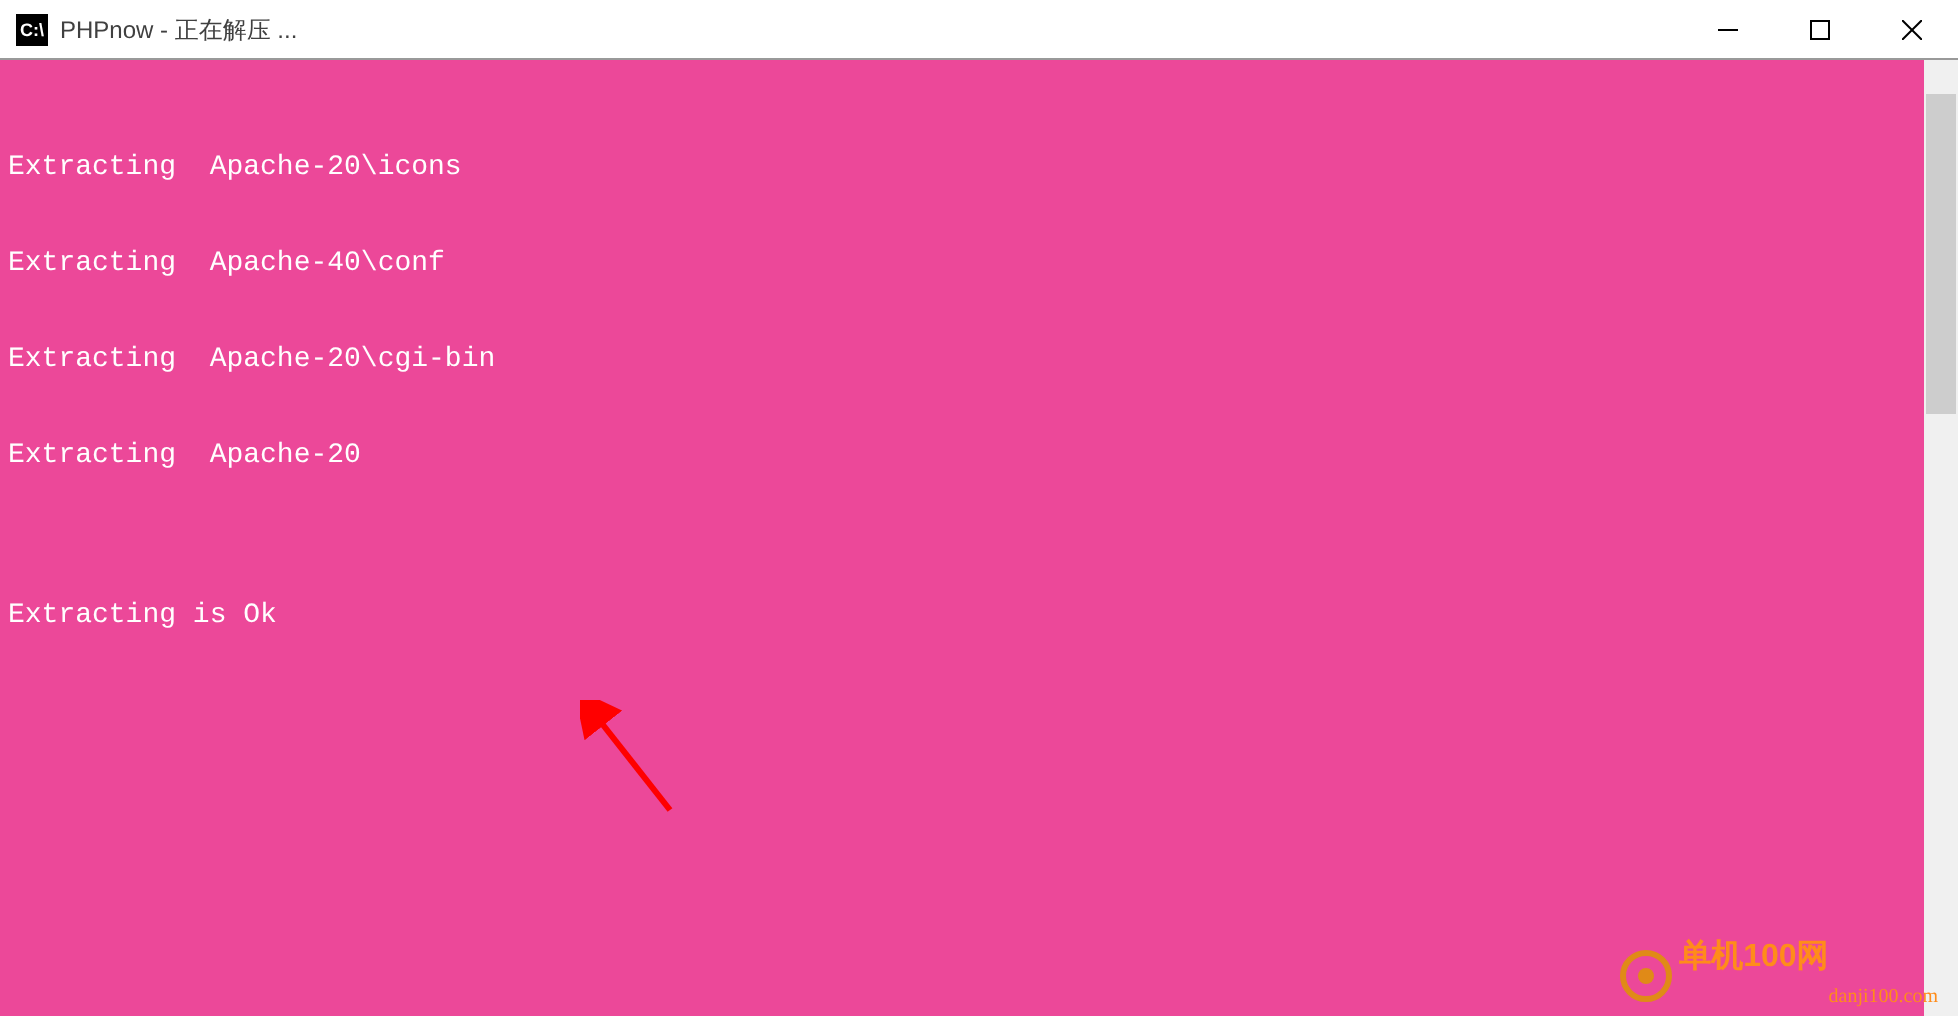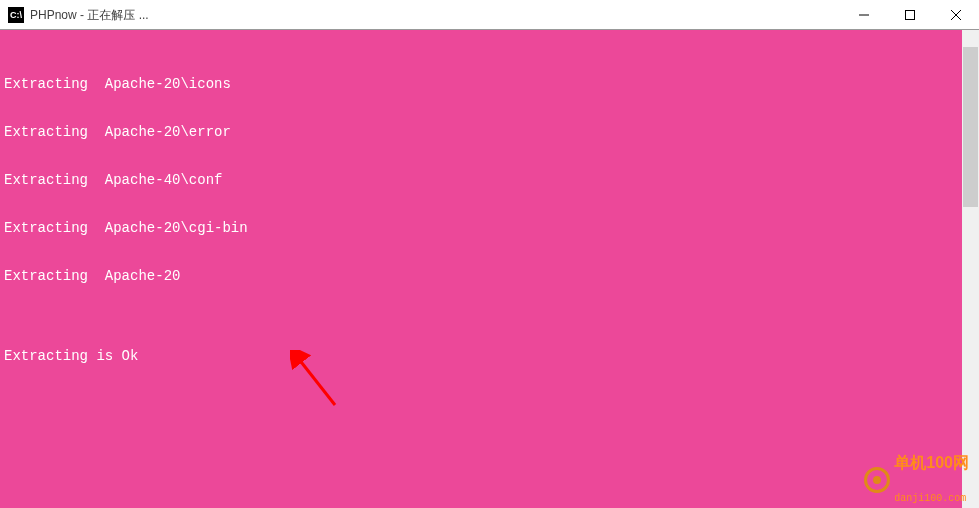--- a/index.html
+++ b/index.html
@@ -98,32 +98,31 @@
     content: "";
     position: absolute;
     width: 8px; height: 8px;
     background: #e08a17;
     border-radius: 50%;
     top: 50%; left: 50%;
     transform: translate(-50%, -50%);
   }
   .wm-text {
     display: flex;
-    flex-direction: column;
     line-height: 1;
   }
   .wm-cn {
     color: #ff8c1a;
     font-family: "Microsoft YaHei", sans-serif;
     font-size: 16px;
     font-weight: bold;
   }
   .wm-url {
     color: #ff8c1a;
-    font-family: Liberation Mono, monospace;
+    font-family: Liberation Serif, serif;
     font-size: 10px;
     margin-top: 23px;
   }
 </style>
 </head>
 <body>
 
 <div class="titlebar">
   <span class="titlebar-icon">C:\</span>
   <span class="titlebar-text">PHPnow - 正在解压 ...</span>
@@ -140,21 +139,20 @@
   <div class="winbtn">
     <svg viewBox="0 0 10 10">
         <line x1="0" y1="0" x2="10" y2="10" stroke="#000" stroke-width="1"></line>
         <line x1="10" y1="0" x2="0" y2="10" stroke="#000" stroke-width="1"></line>
       </svg>
   </div>
 </div>
 
 <div class="terminal">
   <div>Extracting  Apache-20\icons</div>
-  <div>Extracting  Apache-20\error</div>
   <div>Extracting  Apache-40\conf</div>
   <div>Extracting  Apache-20\cgi-bin</div>
   <div>Extracting  Apache-20</div>
   <div></div>
   <div>Extracting is Ok</div>
   <div></div>
   
   
   
   

